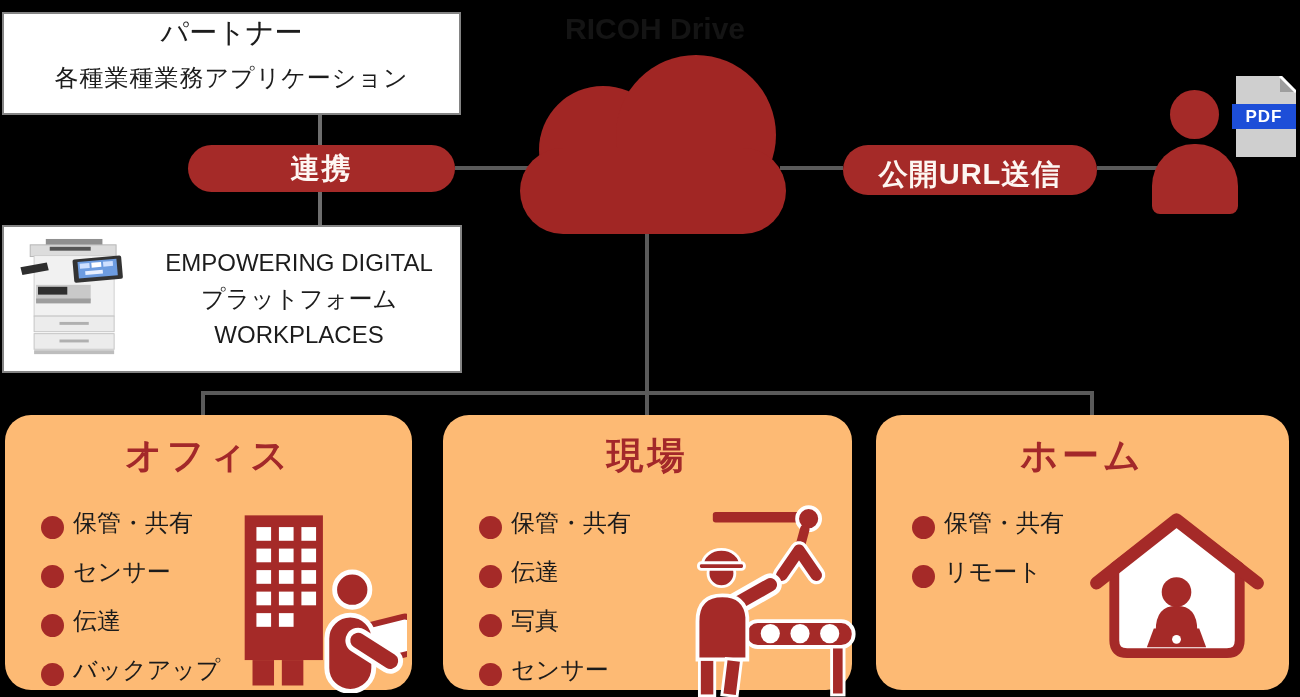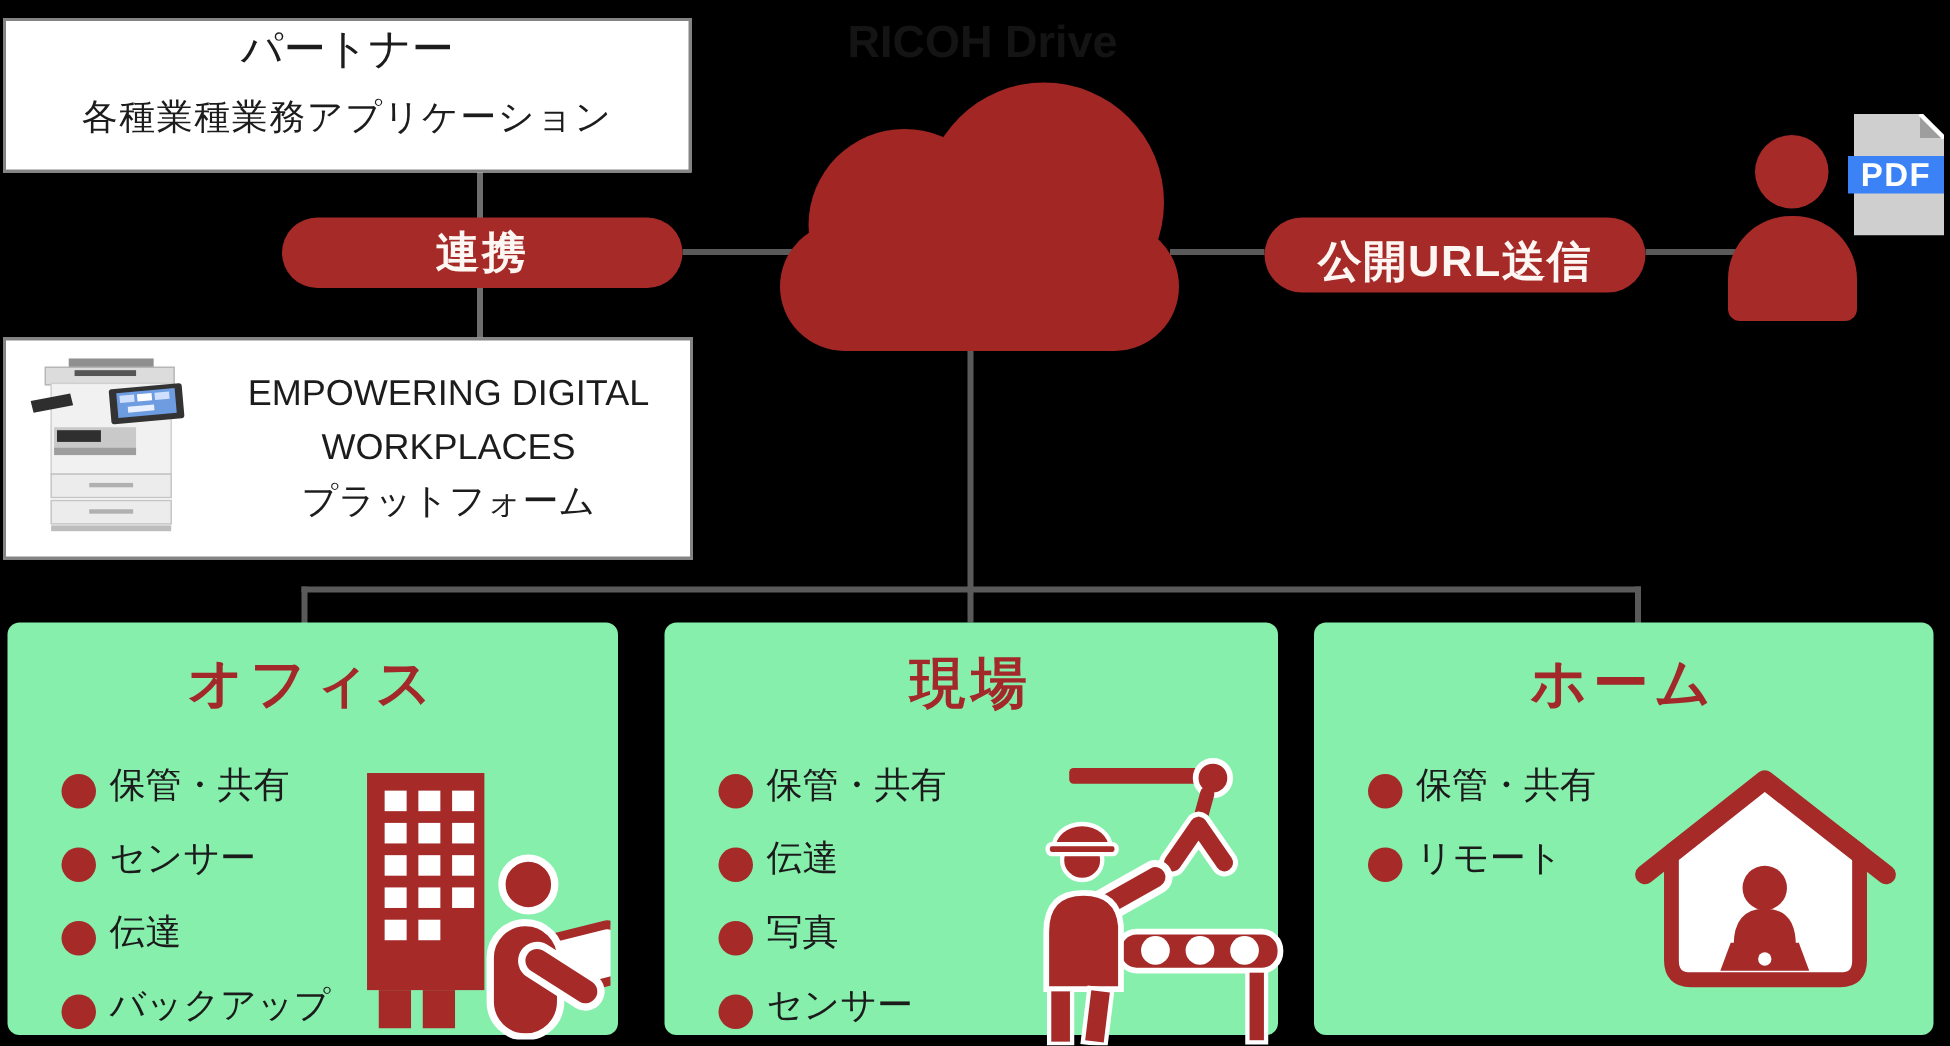--- a/index.html
+++ b/index.html
@@ -25,25 +25,25 @@
   
   #cloud{position:absolute;left:518px;top:50px;width:270px;height:185px;z-index:4;}
   #cloud-label{position:absolute;left:540px;top:12px;width:230px;text-align:center;
                color:#141414;font-size:30px;font-weight:bold;}
   
   #recipient-head{position:absolute;left:1170px;top:90px;width:49px;height:49px;
                   border-radius:50%;background:#a52a28;}
   #recipient-body{position:absolute;left:1152px;top:144px;width:86px;height:70px;
                   background:#a52a28;border-radius:42px 42px 8px 8px;z-index:3;}
   #pdf-icon{position:absolute;left:1236px;top:76px;width:60px;height:81px;}
-  #pdf-band{position:absolute;left:1232px;top:104px;width:64px;height:25px;background:#3b82f6;
-            color:#fff;font-size:22px;font-weight:bold;letter-spacing:1px;
+  #pdf-band{position:absolute;left:1232px;top:104px;width:64px;height:25px;background:#1d4ed8;
+            color:#fff;font-size:17px;font-weight:bold;letter-spacing:1px;
             display:flex;align-items:center;justify-content:center;z-index:2;}
   
-  .zone{position:absolute;top:415px;height:275px;background:#86efac;border-radius:8px;}
+  .zone{position:absolute;top:415px;height:275px;background:#fdba74;border-radius:26px;}
   #zone-office{left:5px;width:407px;}
   #zone-genba{left:443px;width:409px;}
   #zone-home{left:876px;width:413px;}
   .zone-title{text-align:center;font-size:37px;font-weight:bold;color:#a3282a;
               letter-spacing:4px;margin-top:16px;}
   .zone-list{margin:26px 0 0 36px;display:flex;flex-direction:column;gap:17px;}
   .item{display:flex;align-items:flex-end;gap:9px;font-size:24px;color:#1b1b1b;}
   .dot{width:23px;height:23px;border-radius:50%;background:#a52a28;flex:none;}
   .zone-icon{position:absolute;}
   #office-icon{left:226px;top:86px;width:176px;height:192px;}
@@ -92,22 +92,22 @@
       <rect x="18" y="50" width="30" height="8" fill="#2f2f2f"></rect>
       <rect x="16" y="62" width="56" height="5" fill="#9e9e9e"></rect>
       <rect x="14" y="80" width="82" height="16" fill="#ececec" stroke="#c4c4c4"></rect>
       <rect x="40" y="86" width="30" height="3" fill="#b0b0b0"></rect>
       <rect x="14" y="98" width="82" height="16" fill="#ececec" stroke="#c4c4c4"></rect>
       <rect x="40" y="104" width="30" height="3" fill="#b0b0b0"></rect>
       <rect x="14" y="115" width="82" height="4" fill="#bdbdbd"></rect>
     </svg>
     <div id="platform-text">
       <div>EMPOWERING DIGITAL</div>
+      <div>プラットフォーム</div>
       <div>WORKPLACES</div>
-      <div>プラットフォーム</div>
     </div>
   </div>
 
   <div id="cloud-label">RICOH Drive</div>
   <svg id="cloud" viewBox="0 0 270 185">
     <g fill="#a12624">
       <circle cx="85" cy="100" r="64"></circle>
       <circle cx="178" cy="85" r="80"></circle>
       <rect x="2" y="98" width="266" height="86" rx="43"></rect>
     </g>

